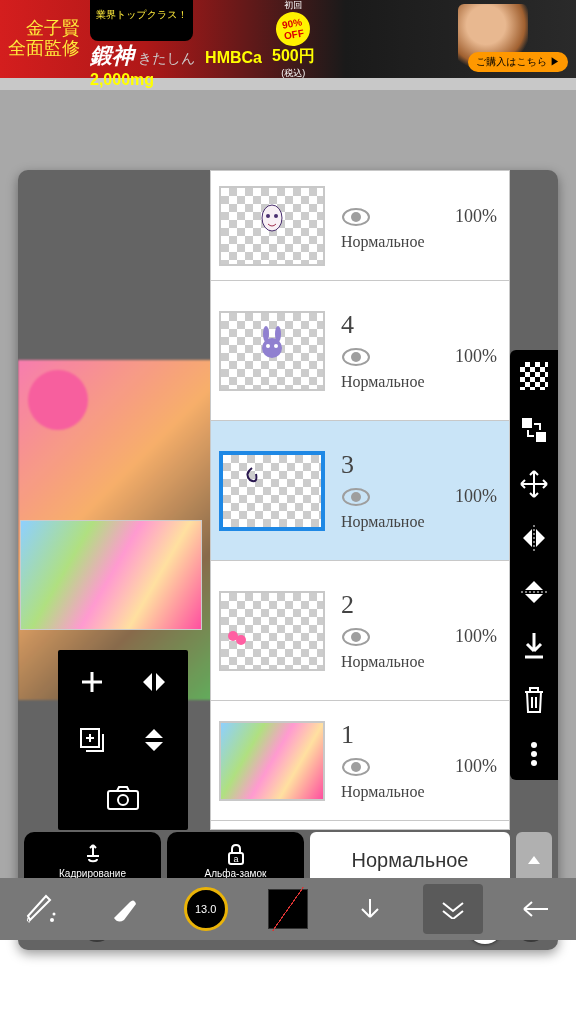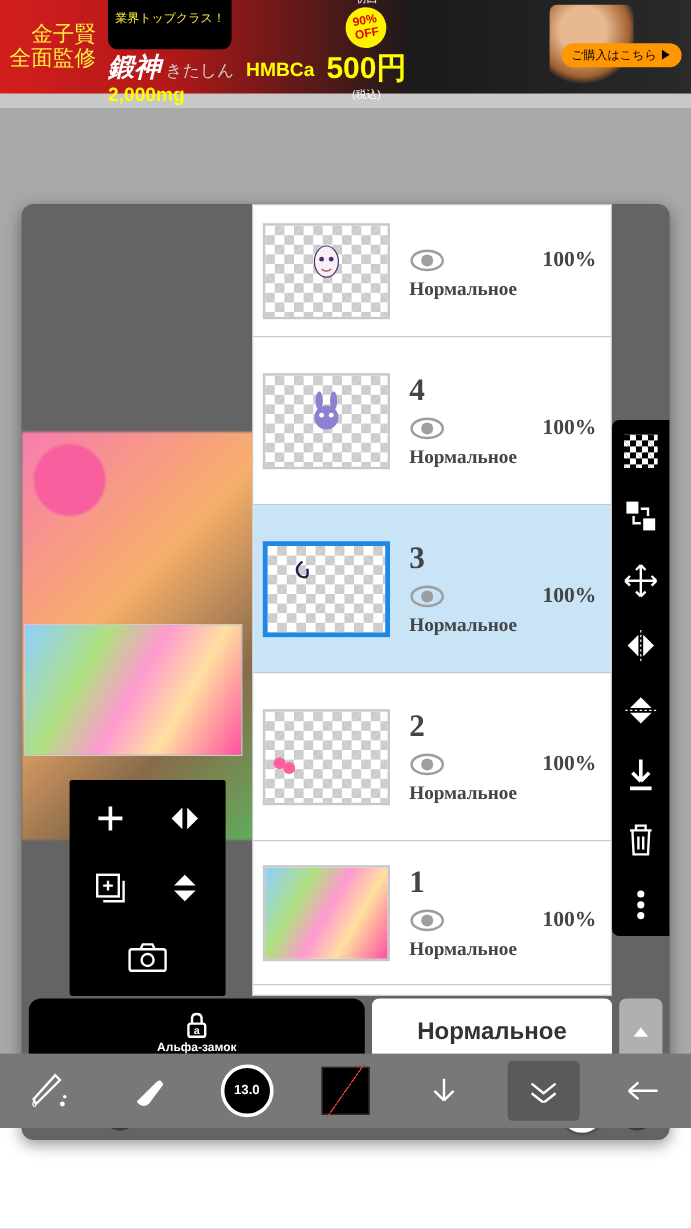--- a/index.html
+++ b/index.html
@@ -6,28 +6,28 @@
   body { width: 576px; height: 1024px; background: #fff; overflow: hidden; position: relative; }
 
   .ad-banner { width: 576px; height: 78px; background: linear-gradient(90deg, #d41e1e 0%, #b01818 25%, #1a1a1a 60%, #2a2a2a 100%); display: flex; align-items: center; color: #fff; padding: 4px 8px; position: relative; }
   .ad-left { font-size: 18px; font-weight: normal; color: #ffeb3b; line-height: 1.1; text-align: right; }
   .ad-mid { margin-left: 10px; font-size: 14px; }
   .ad-mid .top { font-size: 10px; background:#000; color:#ffeb3b; padding:19px 6px; border-radius:8px; display:inline-block; }
   .ad-mid .brand { font-size: 22px; font-weight: bold; font-style: italic; color:#fff;font-family:Liberation Mono, monospace; }
   .ad-hmb { font-size: 16px; color: #ff0; font-weight: bold; margin-left:6px; }
   .ad-price { margin-left: 10px; text-align:center; }
   .ad-price .off { background:#fff200; color:#d00; font-size:10px; border-radius:50%; width:34px;height:34px; display:inline-flex; align-items:center; justify-content:center; font-weight:bold; transform:rotate(-10deg); }
-  .ad-price .yen { color:#ff0; font-size:25px; font-weight:bold; }
+  .ad-price .yen { color:#ff0; font-size:16px; font-weight:bold; }
   .ad-price .small { font-size:9px; color:#fff; }
-  .ad-buy { position:absolute; right:8px; bottom:22px; background:#ff9800; color:#000; font-size:10px; padding:3px 8px; border-radius:10px; }
+  .ad-buy { position:absolute; right:8px; bottom:6px; background:#ff9800; color:#000; font-size:10px; padding:3px 8px; border-radius:10px; }
   .ad-guy { width:70px; height:70px; background: radial-gradient(circle at 40% 30%, #e8b890 30%, #a06030 60%, transparent 70%); border-radius:6px; margin-left:auto; margin-right:40px; }
 
   .gray-strip { height: 12px; background: #c8c8c8; }
 
-  .outer { background: #a8a8a8; width: 576px; height: 850px; position: relative; font-weight: bold; }
+  .outer { background: #a8a8a8; width: 576px; height: 850px; position: relative; }
 
   .canvas-card { position: absolute; left: 18px; top: 80px; width: 540px; height: 780px; background: #646464; border-radius: 10px; box-shadow: 0 4px 12px rgba(0,0,0,.4); overflow:hidden; }
 
   
   .art-bg { position:absolute; left:0; top:190px; width:210px; height:340px; background: linear-gradient(135deg,#ff7eb3 0%, #ffb36b 40%, #8a6b4a 70%, #5eb85e 100%); filter: blur(1px); opacity:.95; }
   .art-bg::after{content:"";position:absolute;left:10px;top:10px;width:60px;height:60px;background:#ff5fa2;border-radius:50%;}
   .ref-img { position:absolute; left:2px; top:350px; width:182px; height:110px; background:linear-gradient(120deg,#8ed0ff 0%,#b0e080 30%,#ff9ad0 50%,#ffe0a0 70%,#ff4fa0 100%); border:1px solid #ccc; }
 
   
   .layers { position:absolute; right:48px; top:0; width:300px; height:660px; background:#fff; border:1px solid #c8c8c8; overflow:hidden; }
@@ -81,21 +81,21 @@
   
   .oprow { position:absolute; left:0; bottom:8px; width:100%; display:flex; align-items:center; padding:0 10px; gap:10px; }
   .oplabel { color:#fff; font-size:18px; font-family:Georgia,serif; }
   .circle { width:34px;height:34px;border-radius:50%;background:#3a3a3a;display:flex;align-items:center;justify-content:center;color:#fff; }
   .slider { flex:1; height:8px; background:#e8e8e8; border-radius:4px; position:relative; border:1px solid #aaa; }
   .slider .knob { position:absolute; right:0; top:-14px; width:36px;height:36px;border-radius:50%;background:#fff;box-shadow:0 1px 3px rgba(0,0,0,.5); }
 
   
   .bottombar { position:absolute; left:0; bottom:0; width:576px; height:62px; background:#787878; display:flex; align-items:center; justify-content:space-around; }
   .bbtn { color:#fff; display:flex; align-items:center; justify-content:center; width:60px; height:50px; }
-  .brush-ring { width:44px;height:44px;border-radius:50%;border:3px solid #ffffff;background:#000;display:flex;align-items:center;justify-content:center;font-size:11px;color:#fff; position:relative; }
+  .brush-ring { width:44px;height:44px;border-radius:50%;border:3px solid #eab308;background:#000;display:flex;align-items:center;justify-content:center;font-size:11px;color:#fff; position:relative; }
   .color-sw { width:40px;height:40px;background:#000;position:relative;border:1px solid #333; }
   .color-sw::after{content:"";position:absolute;left:0;bottom:0;width:100%;height:2px;background:linear-gradient(90deg,transparent 49%,#d33 49%,#d33 51%,transparent 51%);transform:rotate(35deg) scale(1.4);transform-origin:center;height:100%;}
 </style>
 </head>
 <body>
 
 <div class="ad-banner">
   <div class="ad-left">
     <div>金子賢</div>
     <div>全面監修</div>
@@ -301,20 +301,27 @@
             <rect x="2" y="6" width="30" height="18" rx="2" fill="none" stroke="#fff" stroke-width="2"></rect>
             <path d="M11 6 L13 2 L21 2 L23 6" fill="none" stroke="#fff" stroke-width="2"></path>
             <circle cx="17" cy="15" r="5" fill="none" stroke="#fff" stroke-width="2"></circle>
           </svg>
         </div>
     </div>
 
     <div class="actions">
       <div class="actbtn">
         <svg width="24" height="24">
+            <path d="M12 3 L12 14 M6 14 L18 14 M8 17 C8 20 16 20 16 17" stroke="#fff" stroke-width="2" fill="none"></path>
+            <path d="M12 3 L9 6 M12 3 L15 6" stroke="#fff" stroke-width="2"></path>
+          </svg>
+        <span>Кадрирование</span>
+      </div>
+      <div class="actbtn">
+        <svg width="24" height="24">
             <rect x="5" y="11" width="14" height="11" rx="2" fill="none" stroke="#fff" stroke-width="2"></rect>
             <path d="M8 11 L8 7 Q8 3 12 3 Q16 3 16 7 L16 11" stroke="#fff" stroke-width="2" fill="none"></path>
             <text x="12" y="20" fill="#fff" font-size="9" text-anchor="middle">a</text>
           </svg>
         <span>Альфа-замок</span>
       </div>
       <div class="blend-sel">
         <span>Нормальное</span>
       </div>
       <div class="arrowbox">

